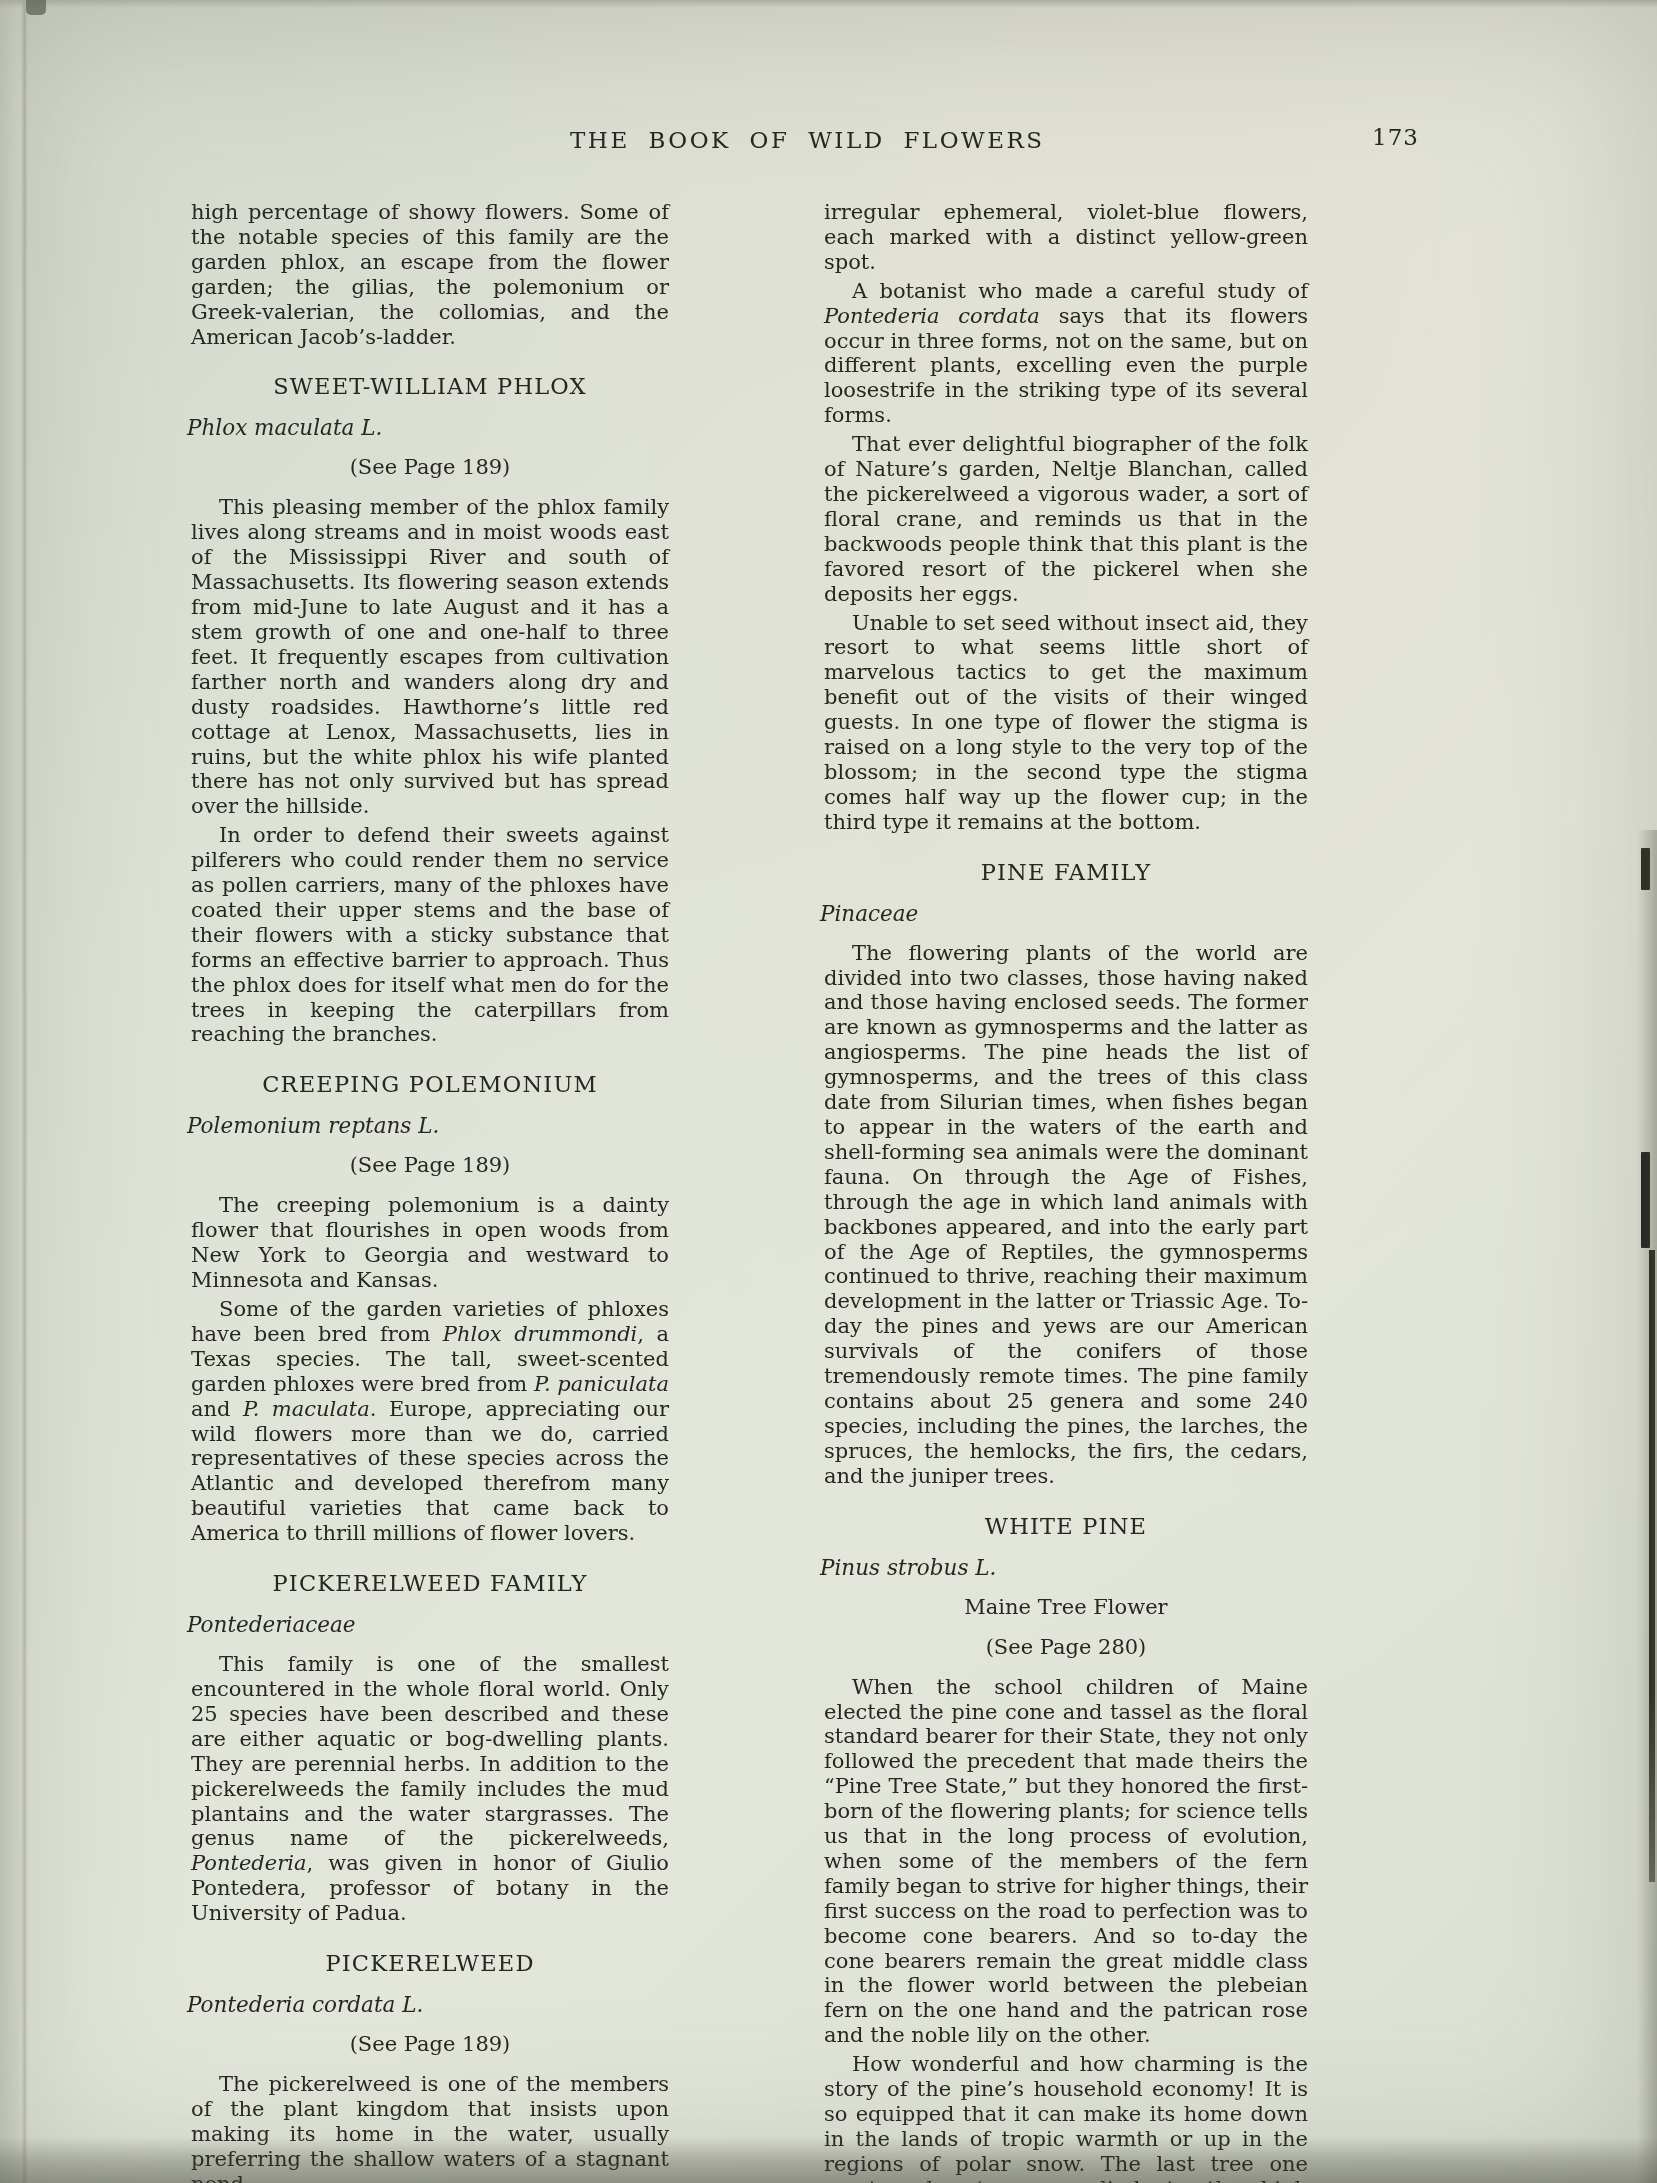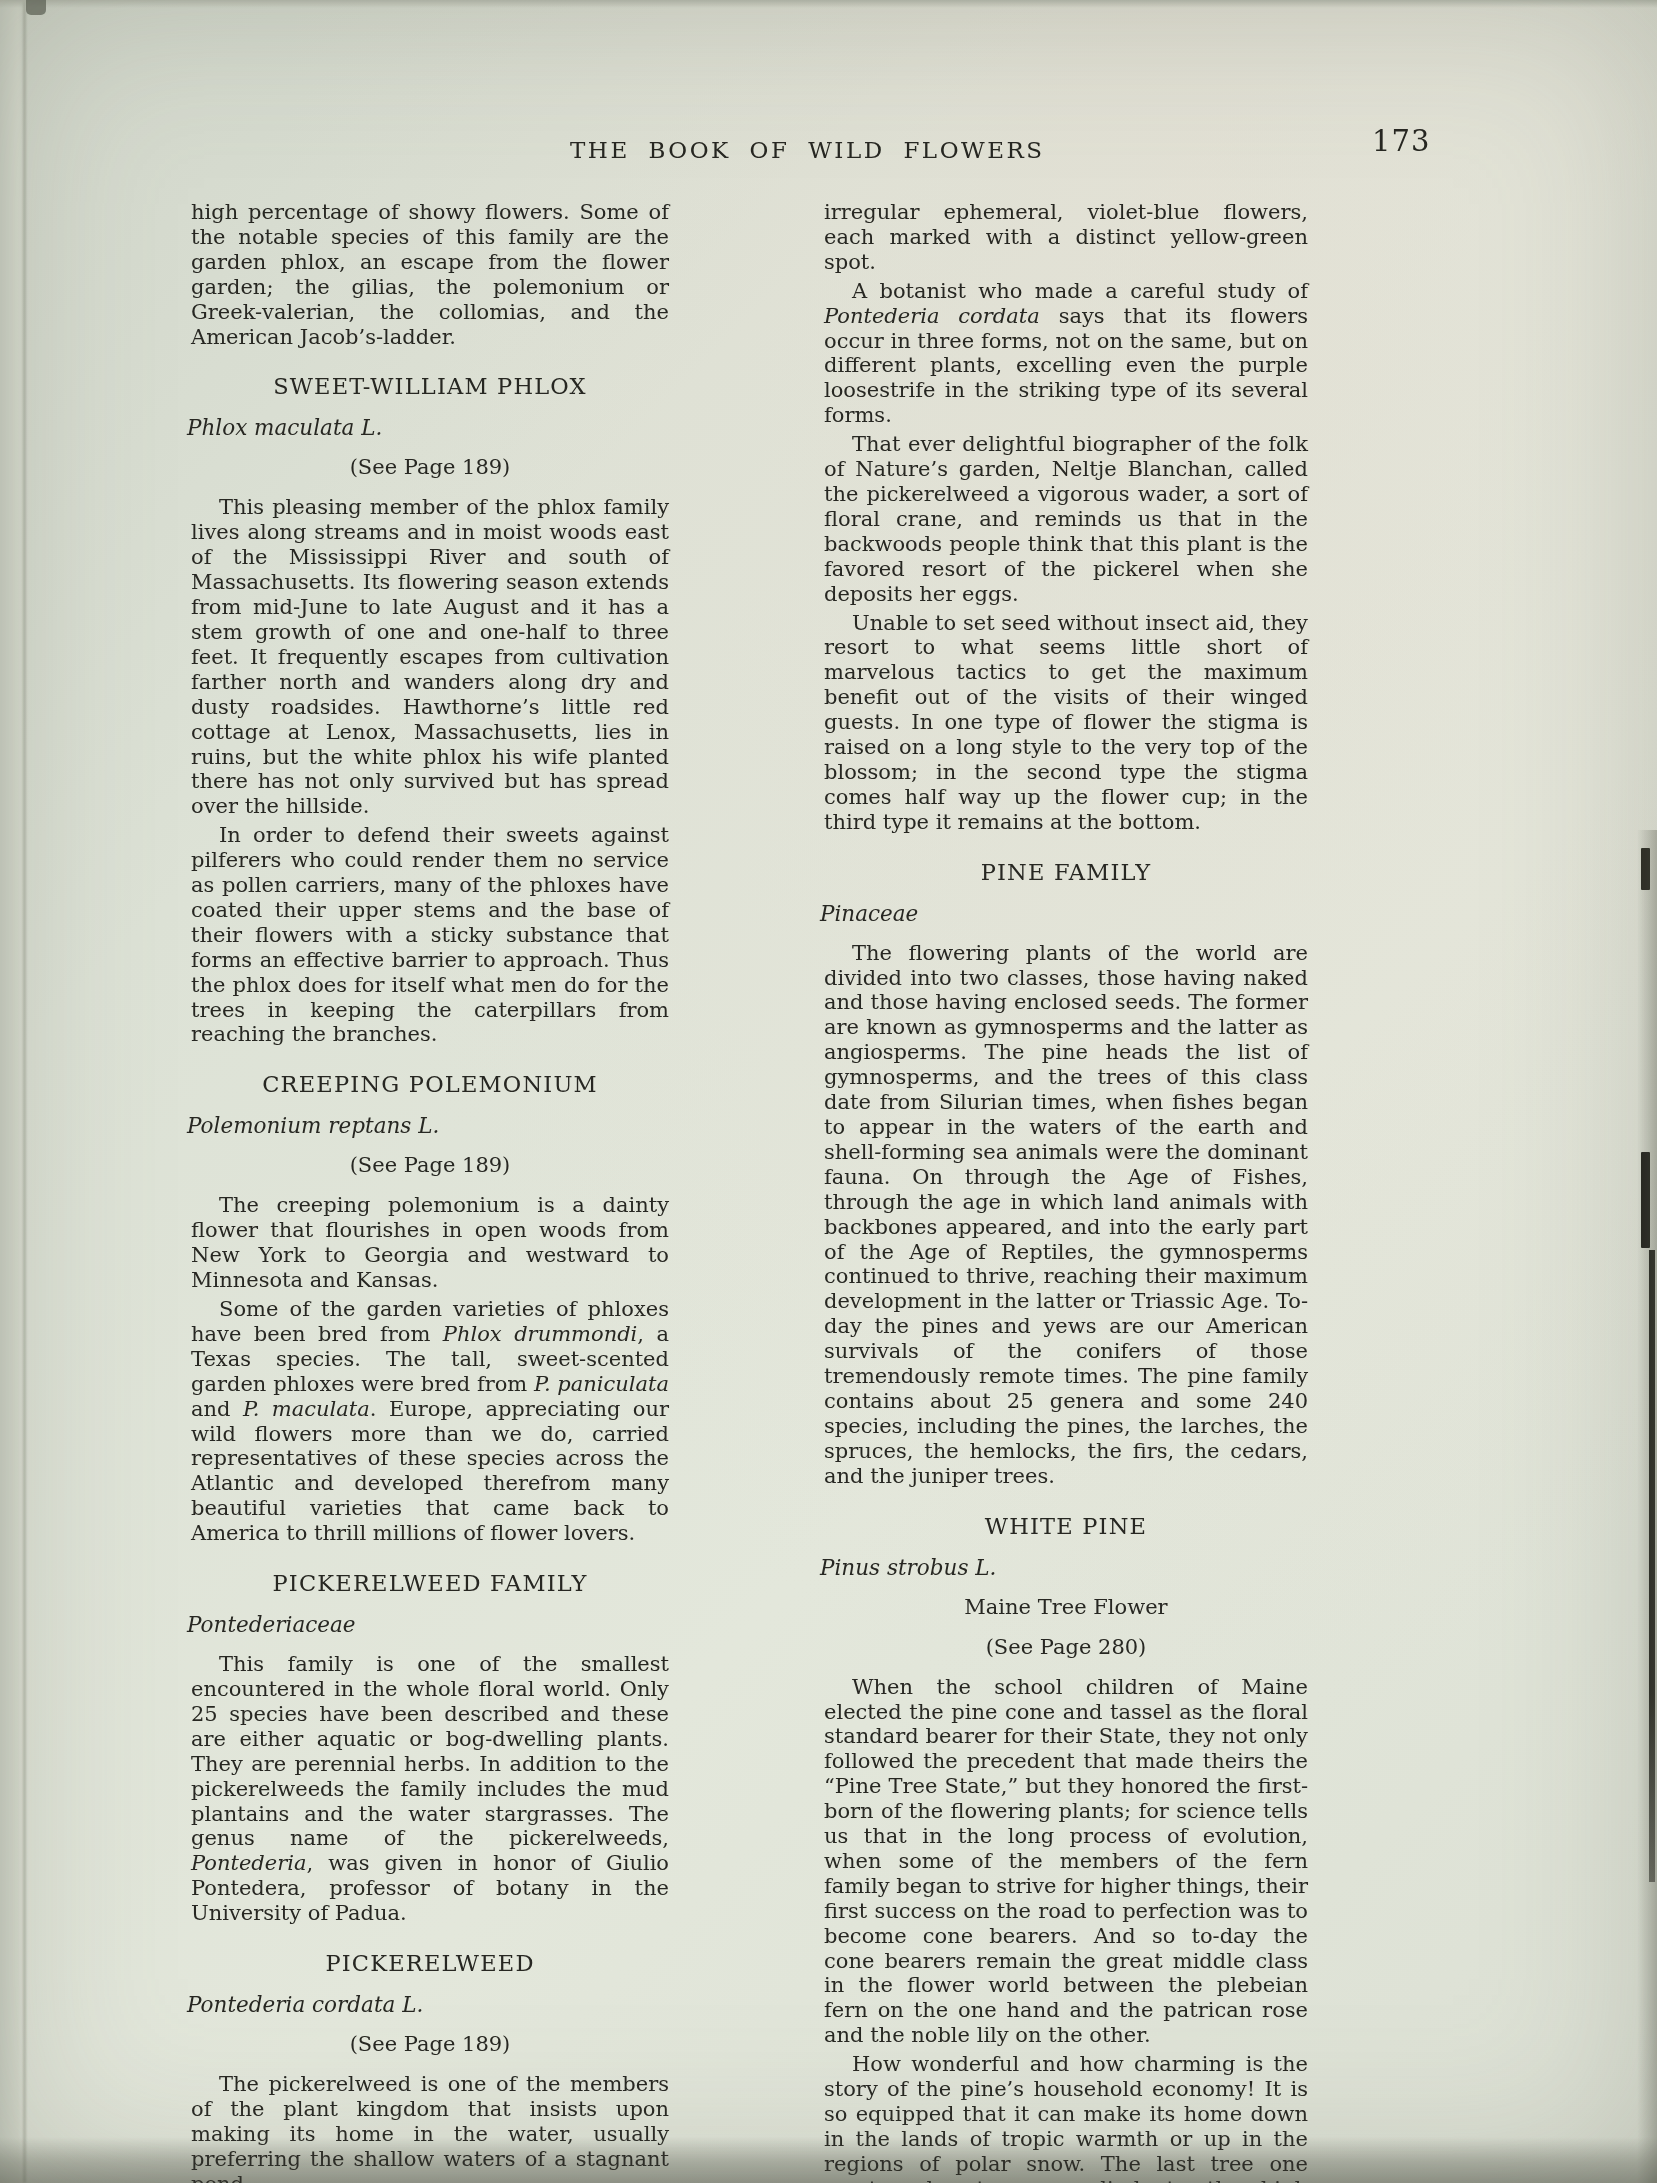--- a/index.html
+++ b/index.html
@@ -19,22 +19,22 @@
   .edge-left   { position:absolute; left:0; top:0; width:24px; height:100%; background:linear-gradient(90deg,#cbd0c4,#d8dccf 75%, rgba(216,220,207,0)); }
   .crease-left { position:absolute; left:23px; top:0; width:3px; height:100%; background:rgba(125,130,113,0.38); filter:blur(1px); }
   .edge-top    { position:absolute; left:0; top:0; width:100%; height:8px; background:linear-gradient(#b7bbae, rgba(183,187,174,0)); }
   .notch-top   { position:absolute; left:26px; top:0; width:20px; height:15px; background:#5d6156; opacity:.75; border-radius:0 0 5px 5px; }
   .dash-right-1 { position:absolute; right:7px; top:848px;  width:9px; height:42px;  background:#26261f; border-radius:1px; }
   .dash-right-2 { position:absolute; right:7px; top:1152px; width:9px; height:96px;  background:#1f1f1a; border-radius:1px; }
   .strip-right  { position:absolute; right:2px; top:1250px; width:6px; height:632px; background:linear-gradient(#23231e 70%, rgba(35,35,30,0.6)); }
   .shade-right  { position:absolute; right:0; top:830px; width:20px; height:1353px; background:linear-gradient(90deg, rgba(70,72,60,0), rgba(70,72,60,0.32)); }
   .shade-bottom { position:absolute; left:0; bottom:0; width:100%; height:46px; background:linear-gradient(rgba(95,99,86,0), rgba(95,99,86,0.38) 55%, rgba(72,75,63,0.5)); }
 
-  .running-head { position:absolute; left:570px; top:137px; font-size:23px; letter-spacing:2.5px; word-spacing:9px; white-space:nowrap; }
-  .page-number  { position:absolute; left:1372px; top:124px; font-size:29px; letter-spacing:1px;text-align:center; }
+  .running-head { position:absolute; left:570px; top:127px; font-size:23px; letter-spacing:2.5px; word-spacing:9px; white-space:nowrap; }
+  .page-number  { position:absolute; left:1372px; top:124px; font-size:23px; letter-spacing:1px;text-align:center; }
 
   .col { position:absolute; top:196px; }
   .col-left  { left:187px; width:486px; }
   .col-right { left:820px; width:492px; }
 
   .col p { margin:4px; text-align:justify; font-size:21px; line-height:24.9px; }
   p.indent { text-indent:28px; }
   .heading { text-align:center; font-weight:normal; font-size:22.5px; letter-spacing:1.2px; line-height:26px; margin:24px 0 16px 0; }
   .heading.tight { margin-top:24px; }
   .species { text-align:left; font-style:italic; font-size:21.5px; line-height:25px; margin:0 0 15px 0; }

